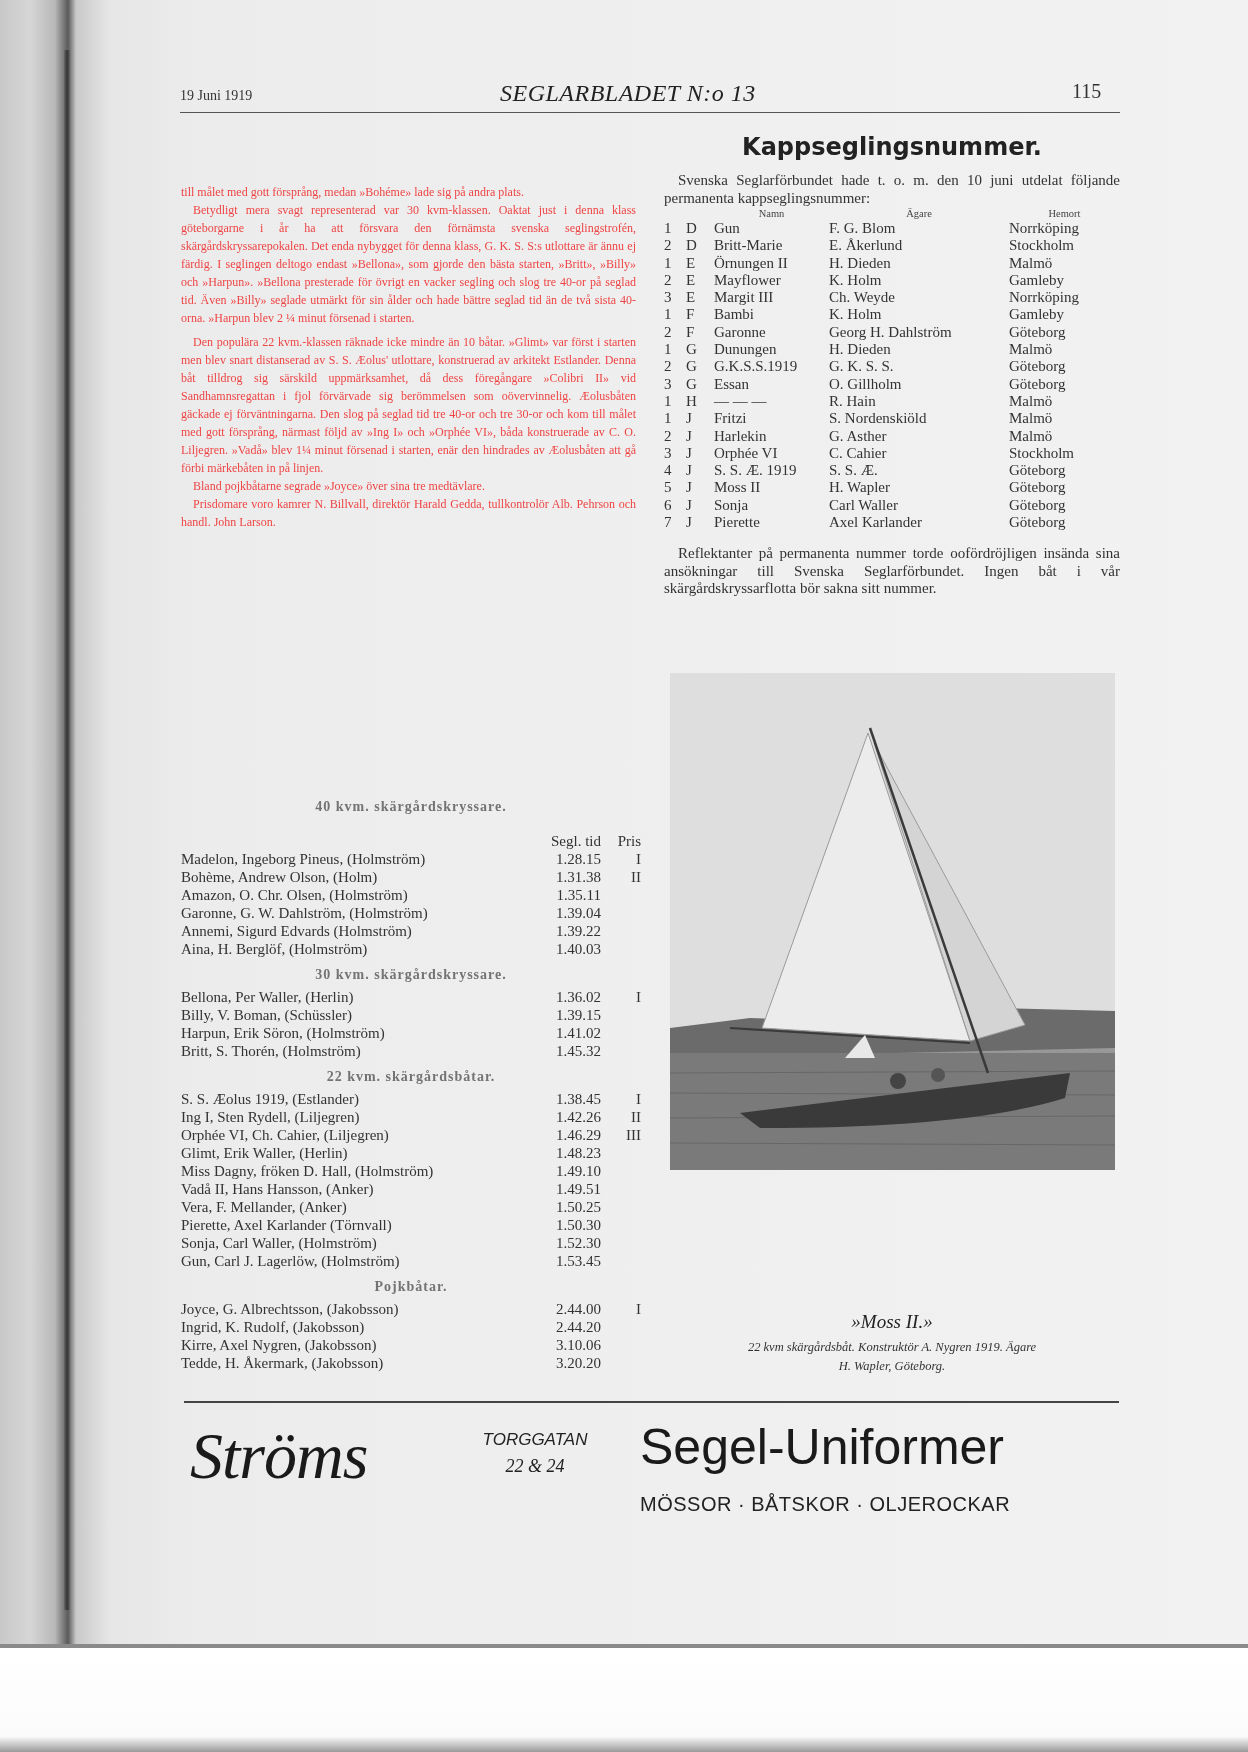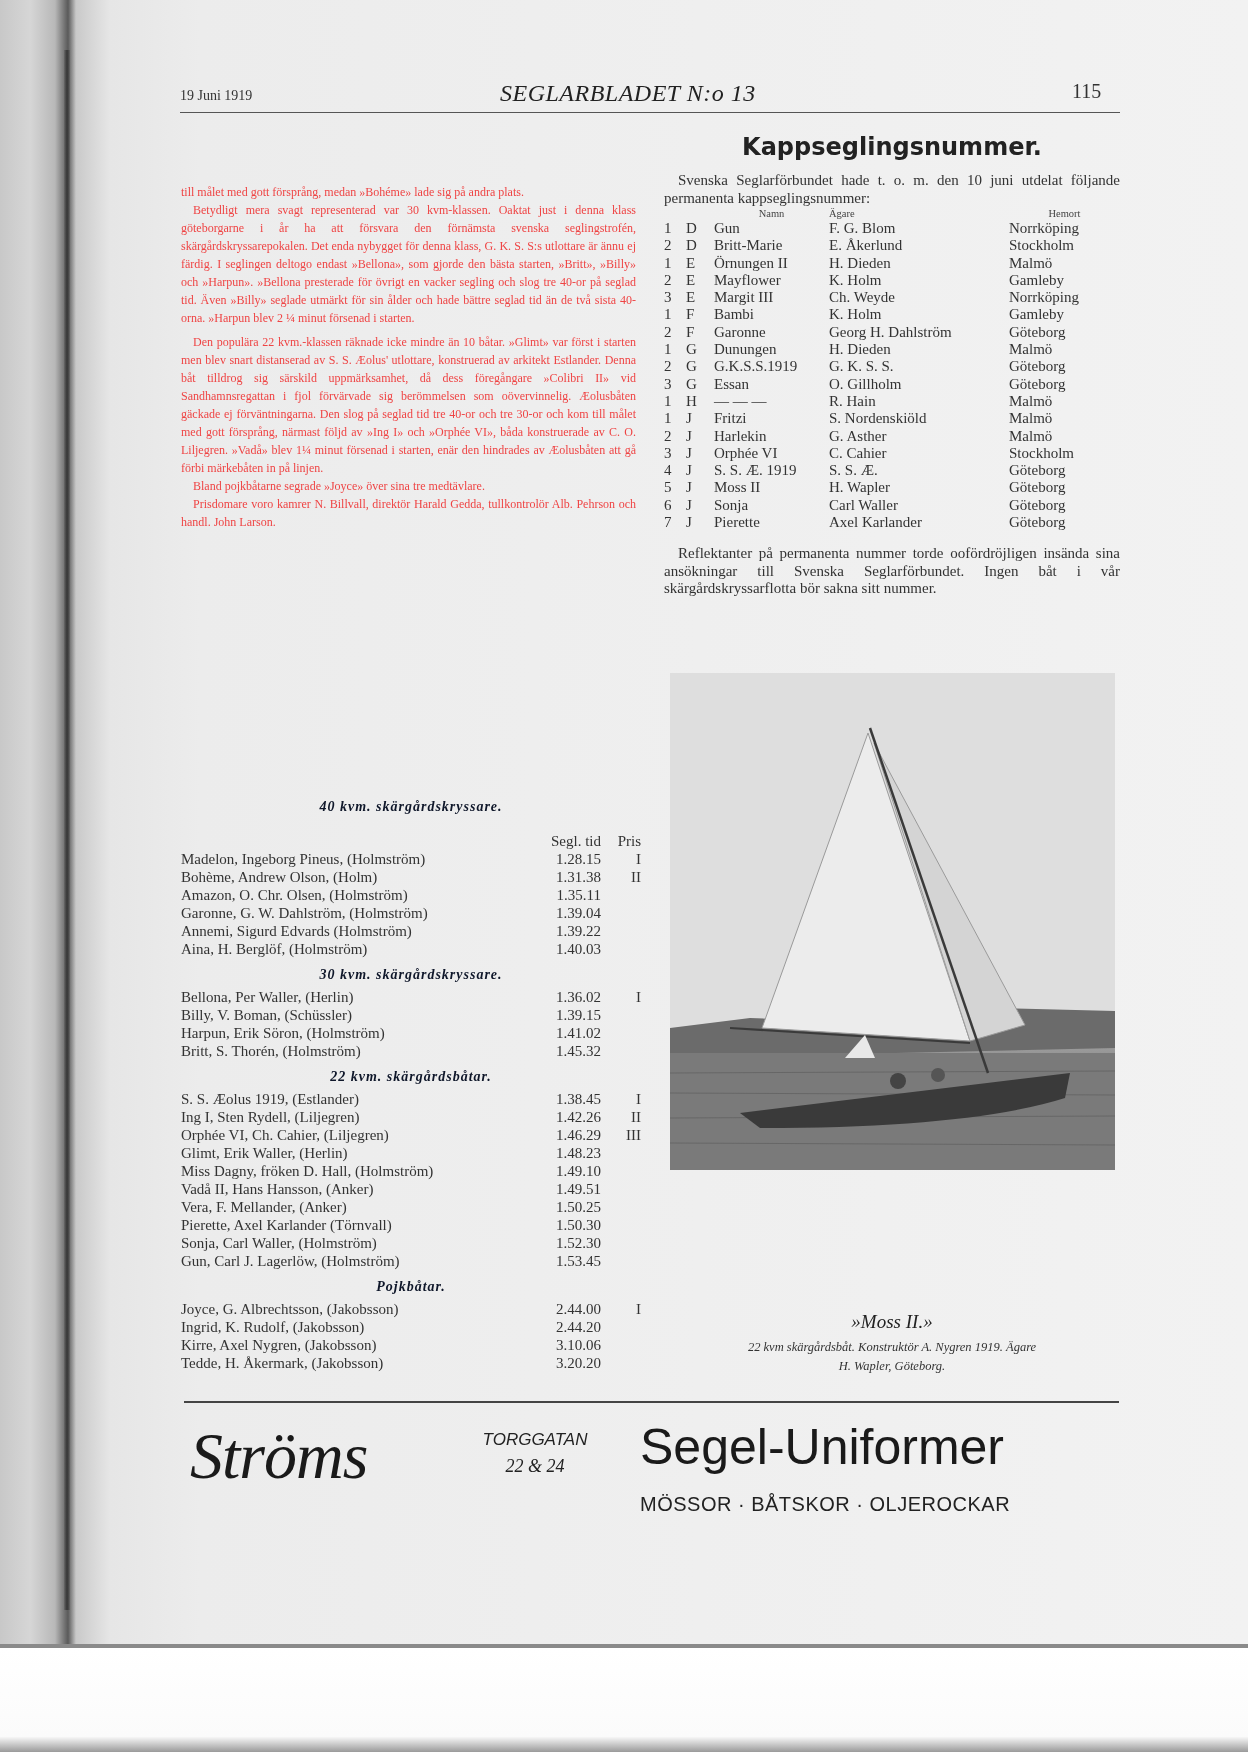--- a/index.html
+++ b/index.html
@@ -33,21 +33,21 @@
   .hdr-rule { position: absolute; left: 180px; top: 112px; width: 940px; height: 1px; background: #555; }
 
   
   .col-left { position: absolute; left: 181px; top: 139px; width: 455px; font-size: 12px; line-height: 18px; color: #ef4444; margin-top: 44px; }
   .col-left p { margin: 0; text-align: justify; }
   .col-left p.indent { text-indent: 12px; }
   .col-left p + p { margin-top: 0; }
   .gap { height: 6px; }
 
   .results { position: absolute; left: 181px; top: 790px; width: 460px; font-size: 15px; line-height: 18px; color: #333; }
-  .sec-title { text-align: center; font-style: italic; font-weight: bold; letter-spacing: 1px; font-size: 14px; margin: 8px 0 4px 0; color: #0f172a; }
+  .sec-title { text-align: center; font-weight: bold; letter-spacing: 1px; font-size: 14px; margin: 8px 0 4px 0; color: #737373; }
   .res-head { display: flex; justify-content: flex-end; margin-top: 16px; }
   .res-head span { display: inline-block; }
   .res-row { display: flex; align-items: baseline; white-space: nowrap; }
   .res-row .c-name { flex: 1; }
   .res-row .c-time { width: 60px; text-align: right; }
   .res-row .c-prize { width: 40px; text-align: right; }
   .res-head .c-time { width: 60px; text-align: right; }
   .res-head .c-prize { width: 40px; text-align: right; }
 
   
@@ -55,21 +55,21 @@
   .art-title { text-align: center; font-family: "DejaVu Sans", sans-serif; font-weight: bold; font-size: 24px; color: #222; margin: 0 0 10px 0; }
   .intro { font-size: 15px; line-height: 18px; text-align: justify; margin: 0; text-indent: 14px; }
   .reg-head { display: flex; font-size: 10.5px; line-height: 13px; margin-top: 0px; color: #444; }
   .reg-row { display: flex; font-size: 15px; line-height: 17.3px; white-space: nowrap; }
   .reg-row .r-num, .reg-head .r-num { width: 22px; }
   .reg-row .r-cls, .reg-head .r-cls { width: 28px; }
   .reg-row .r-name, .reg-head .r-name { width: 115px; }
   .reg-row .r-owner, .reg-head .r-owner { width: 180px; }
   .reg-row .r-home, .reg-head .r-home { flex: 1; }
   .reg-head .r-name { text-align: center; }
-  .reg-head .r-owner { }
+  .reg-head .r-owner { text-align: center; }
   .reg-head .r-home { text-align: center; }
   .outro { font-size: 15px; line-height: 17.5px; text-align: justify; margin: 14px 0 0 0; text-indent: 14px; }
 
   
   .photo { position: absolute; left: 670px; top: 673px; width: 445px; height: 497px;
     background: linear-gradient(180deg, #e4e4e4 0%, #d8d8d8 65%, #aaaaaa 70%, #8c8c8c 80%, #6f6f6f 100%);
     overflow: hidden; }
   .photo svg { display: block; }
   .caption-title { position: absolute; left: 664px; top: 1311px; width: 456px; text-align: center; font-style: italic; font-size: 19px; color: #222; }
   .caption-text { position: absolute; left: 664px; top: 1338px; width: 456px; text-align: center; font-style: italic; font-size: 12.5px; line-height: 19px; color: #333; }

